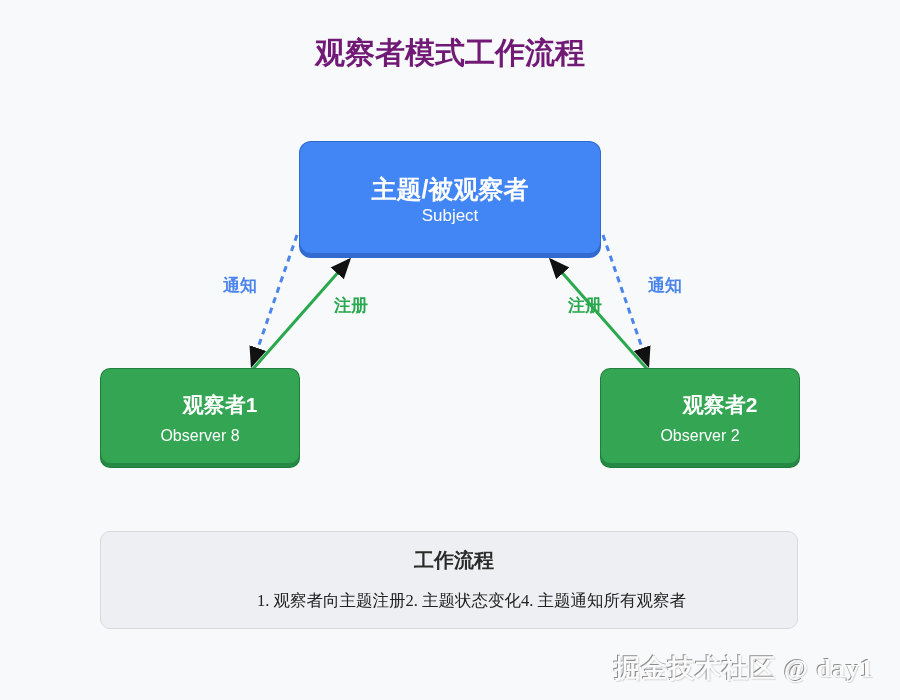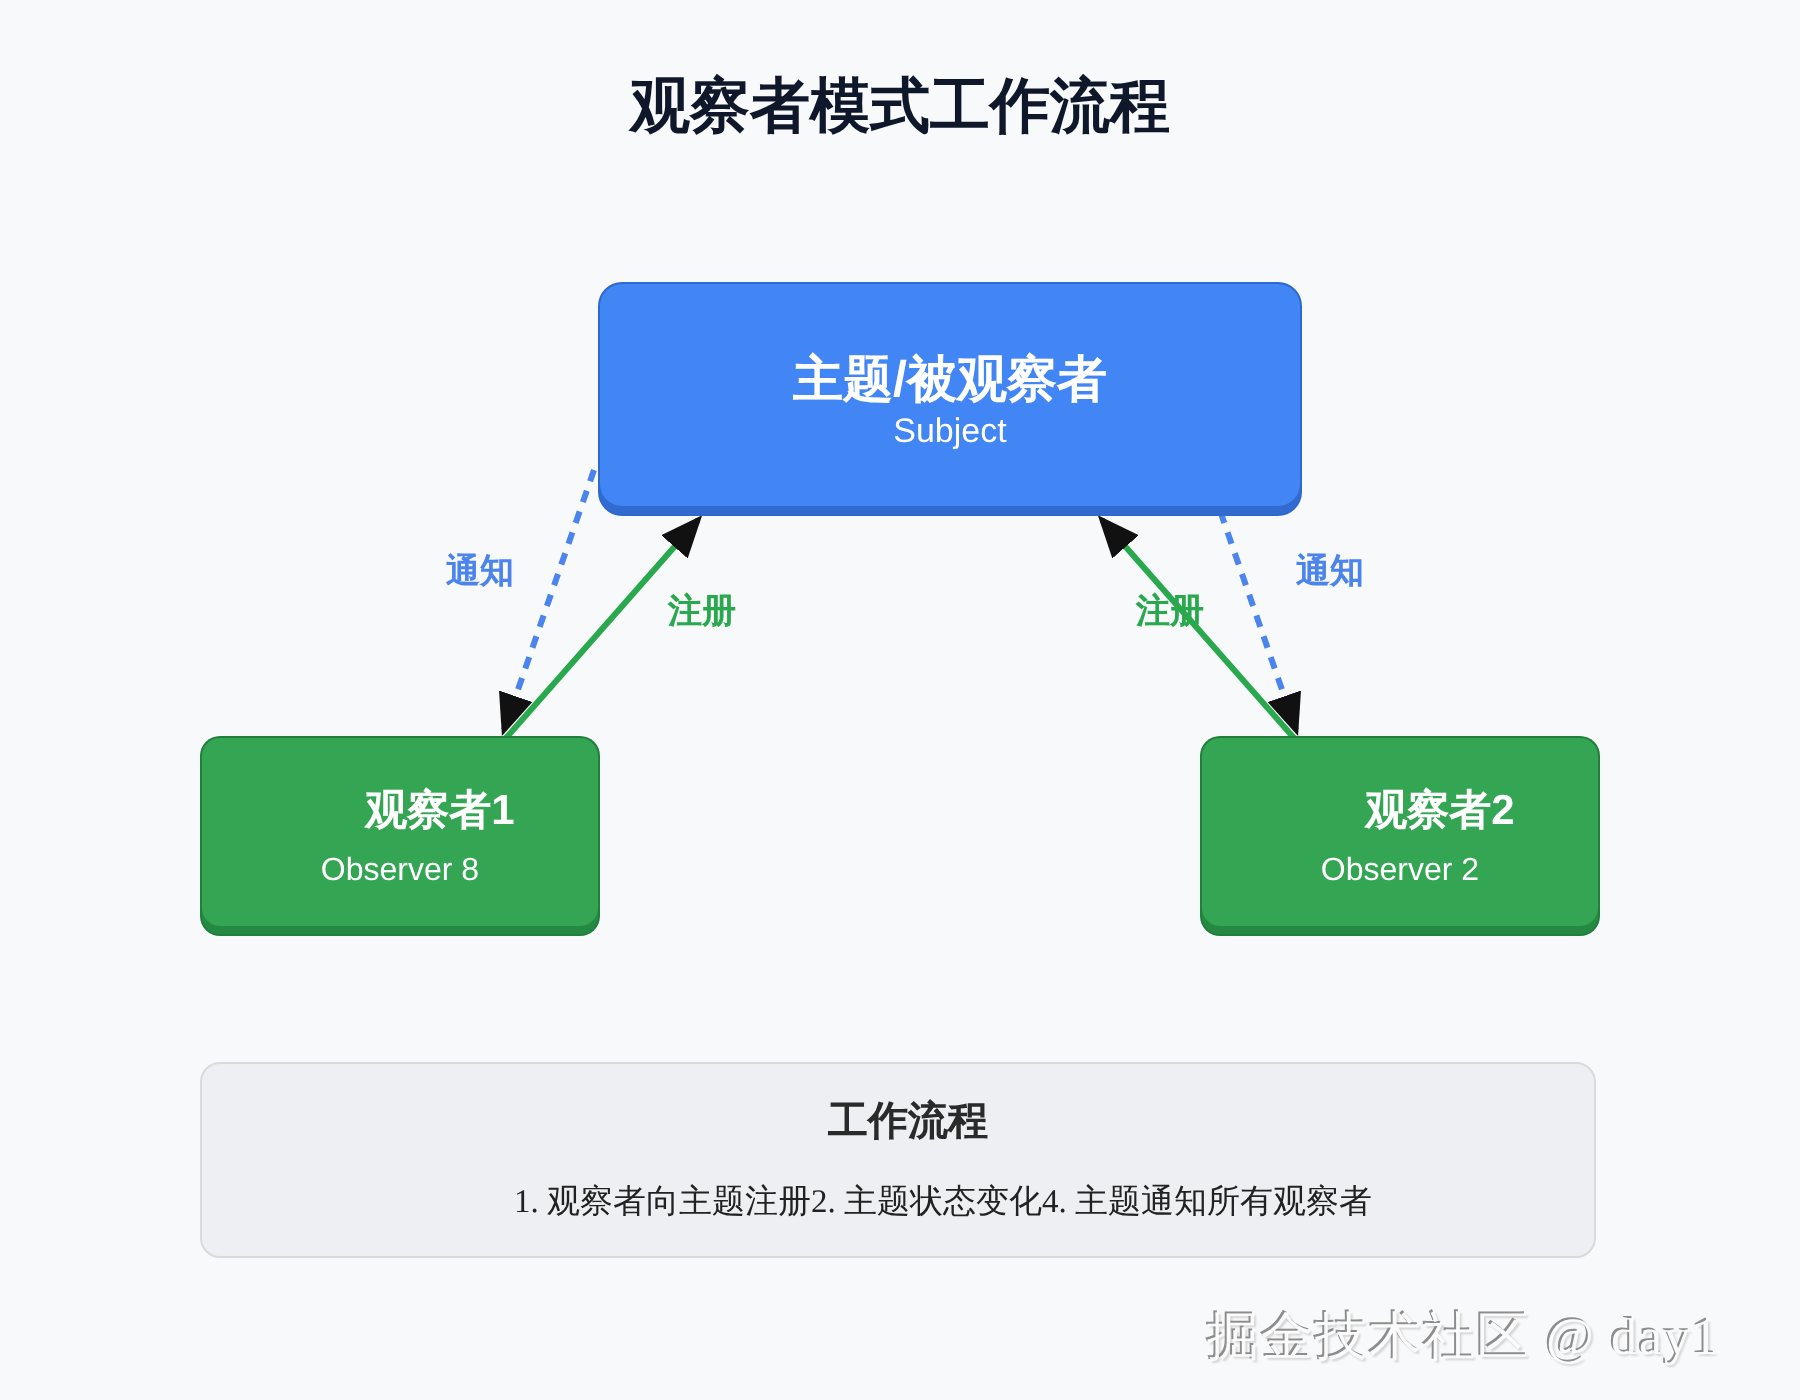--- a/index.html
+++ b/index.html
@@ -8,34 +8,34 @@
     background: #f8f9fb;
     font-family: "Liberation Sans", sans-serif;
     overflow: hidden;
   }
   .canvas { position: relative; width: 900px; height: 700px; }
 
   .diagram-title {
     position: absolute; left: 0; top: 33px; width: 900px;
     text-align: center;
     font-family: "Liberation Serif", serif;
-    font-size: 30px; font-weight: 600; color: #0f172a;
+    font-size: 30px; font-weight: 600; color: #701a75;
   }
 
   svg.edges { position: absolute; left: 0; top: 0; }
 
   .node {
     position: absolute;
     display: flex; flex-direction: column;
     align-items: center; justify-content: center;
     color: #ffffff; text-align: center;
     box-sizing: border-box;
   }
   .node-subject {
-    left: 299px; top: 141px; width: 352px; height: 117px;
+    left: 299px; top: 141px; width: 302px; height: 117px;
     background: #4285f4;
     border: 1px solid rgba(20,70,160,0.45);
     border-radius: 12px;
     box-shadow: inset 0 -4px 0 rgba(10,40,110,0.28);
   }
   .node-subject .node-name { font-size: 25px; font-weight: bold; }
   .node-subject .node-sub  { font-size: 17px; }
 
   .node-observer {
     width: 200px; height: 100px;
@@ -75,23 +75,23 @@
     margin-top: 15px; text-align: center;
     font-size: 20px; font-weight: 600; color: #2a2a2a;
   }
   .workflow-steps {
     display: flex; justify-content: center;
     margin-top: 16px; padding: 0 15px 0 50px;
     font-size: 16.5px; color: #222222;
   }
 
   .watermark {
-    position: absolute; right: 40px; top: 651px;
+    position: absolute; right: 26px; top: 651px;
     font-family: "Liberation Serif", serif;
-    font-size: 26px; font-weight: normal;
+    font-size: 26px; font-weight: bold;
     color: #fbfbfb;
     text-shadow: -1px -1px 0 #8d8d8d, 1px 1px 1px #d6d6d6;
     letter-spacing: 1px;
   }
 </style>
 </head>
 <body>
 
 <div class="canvas">
 

